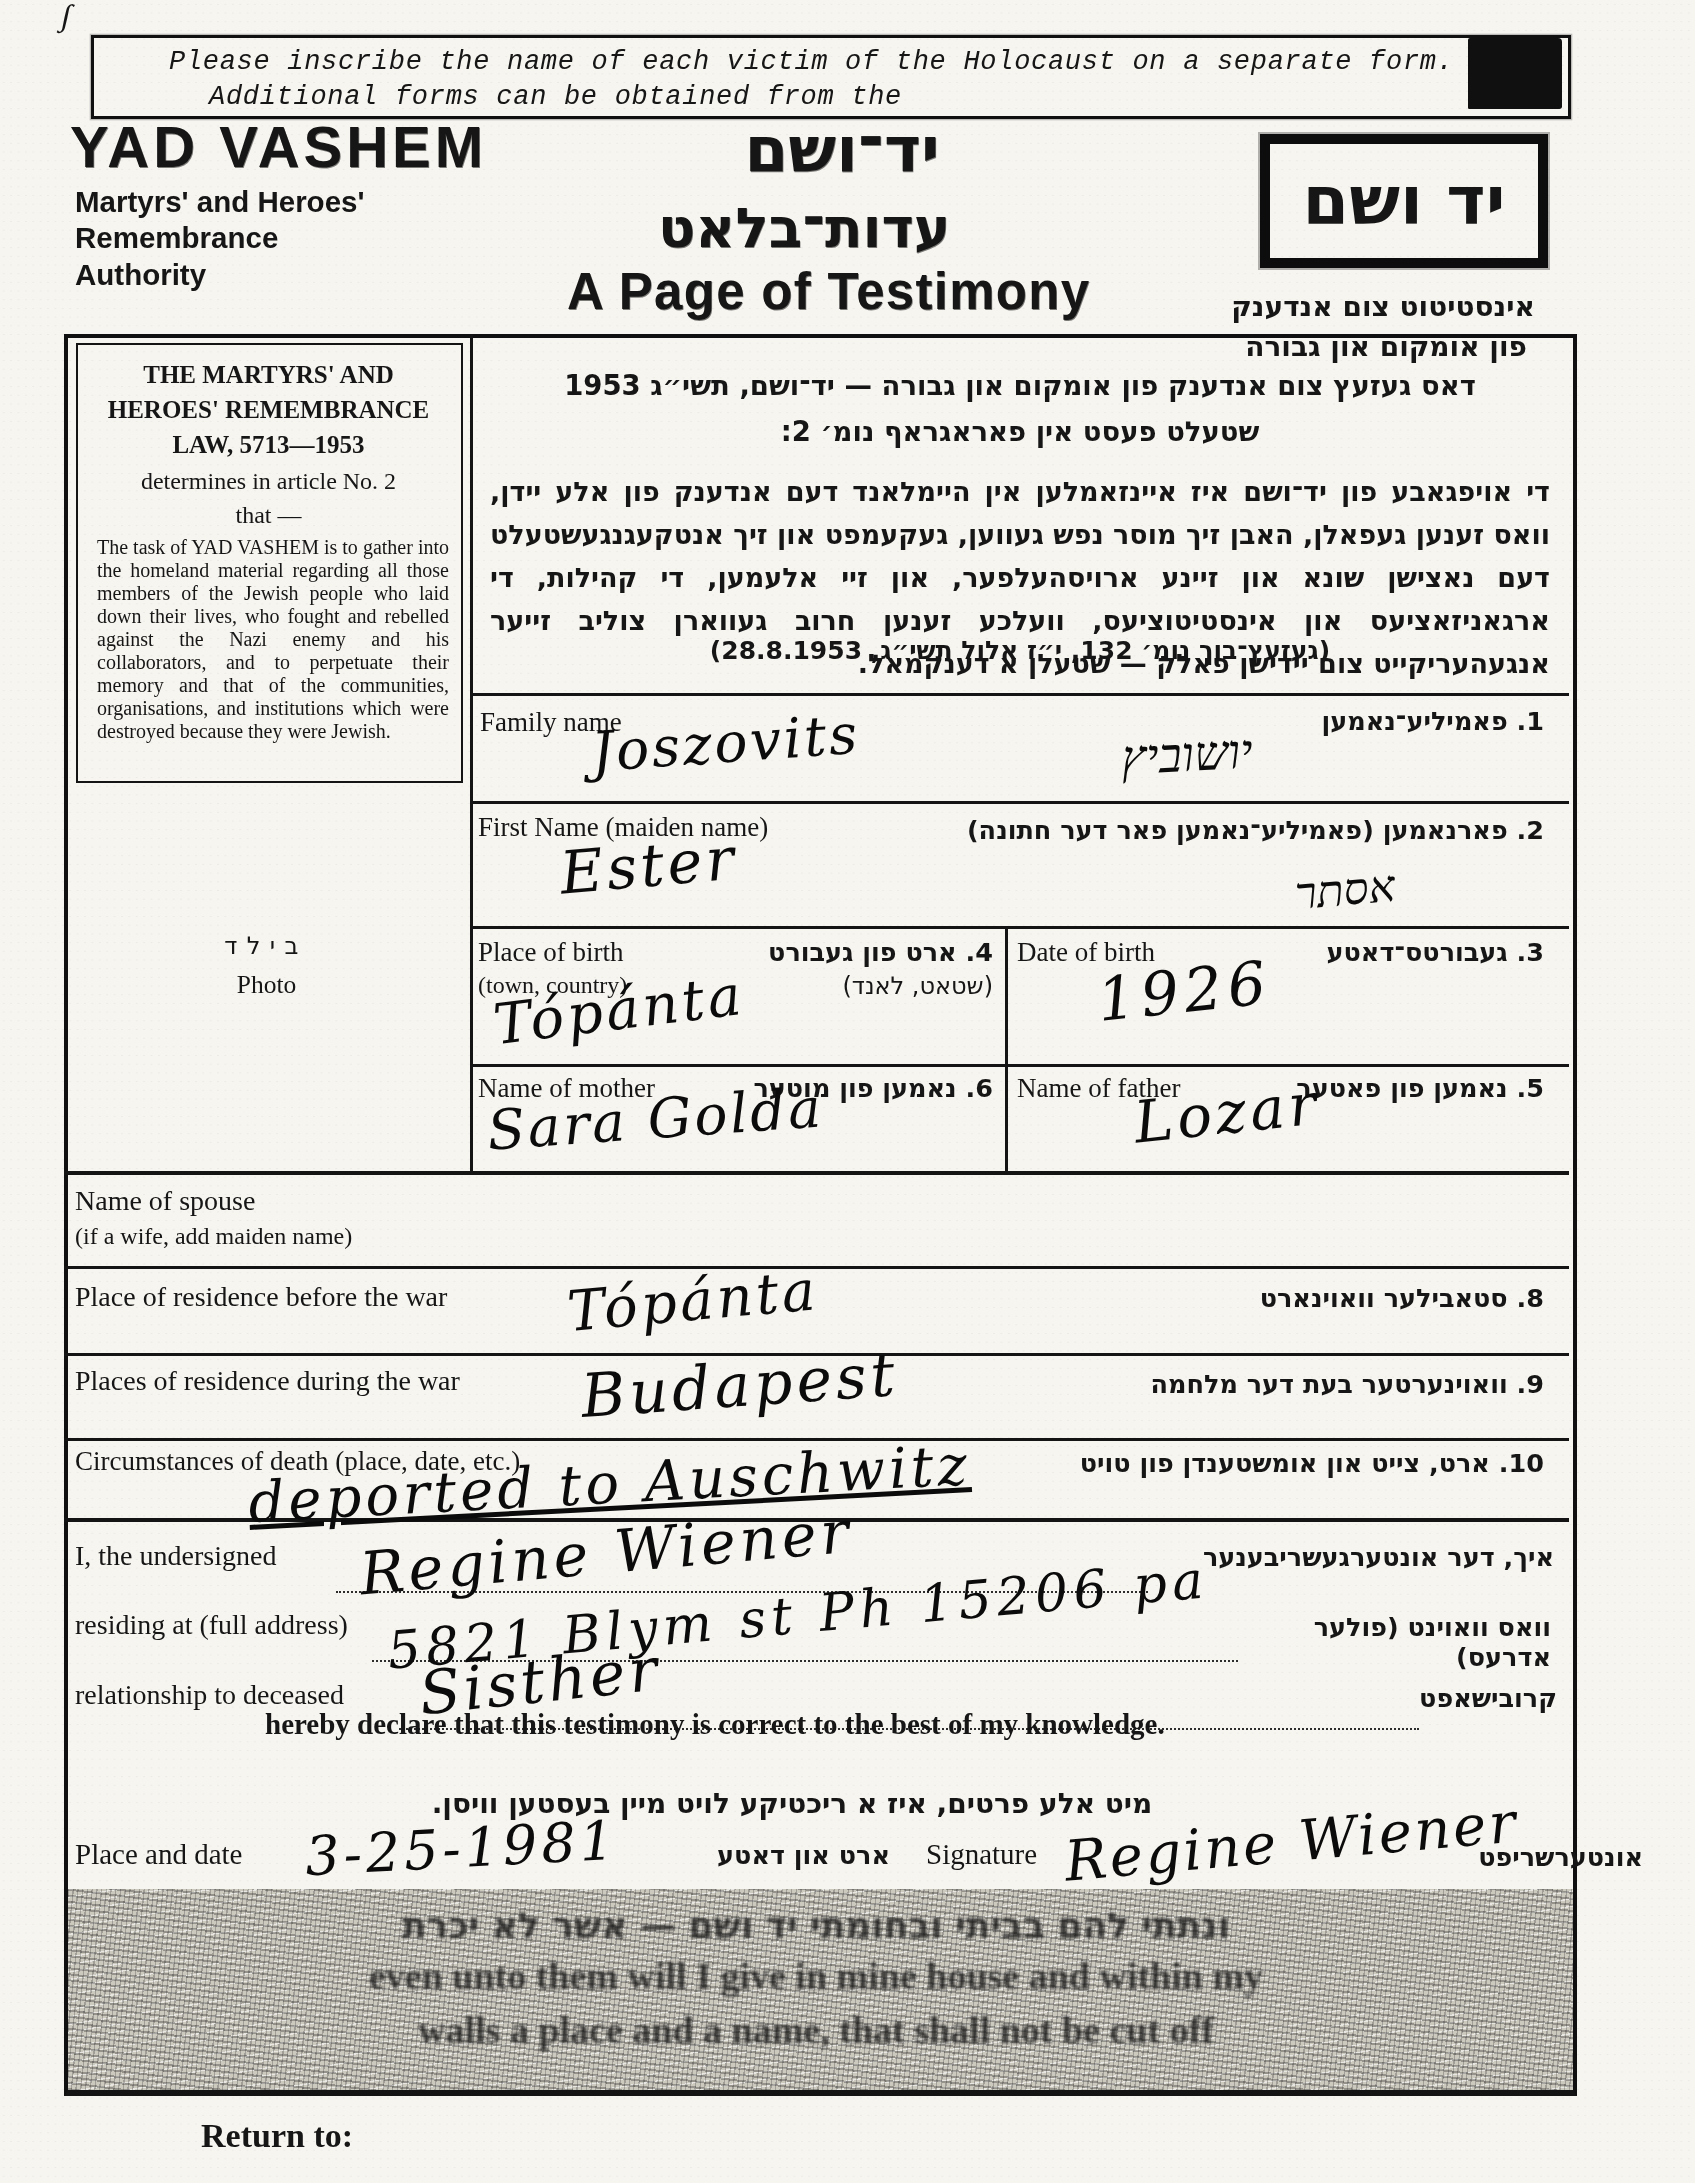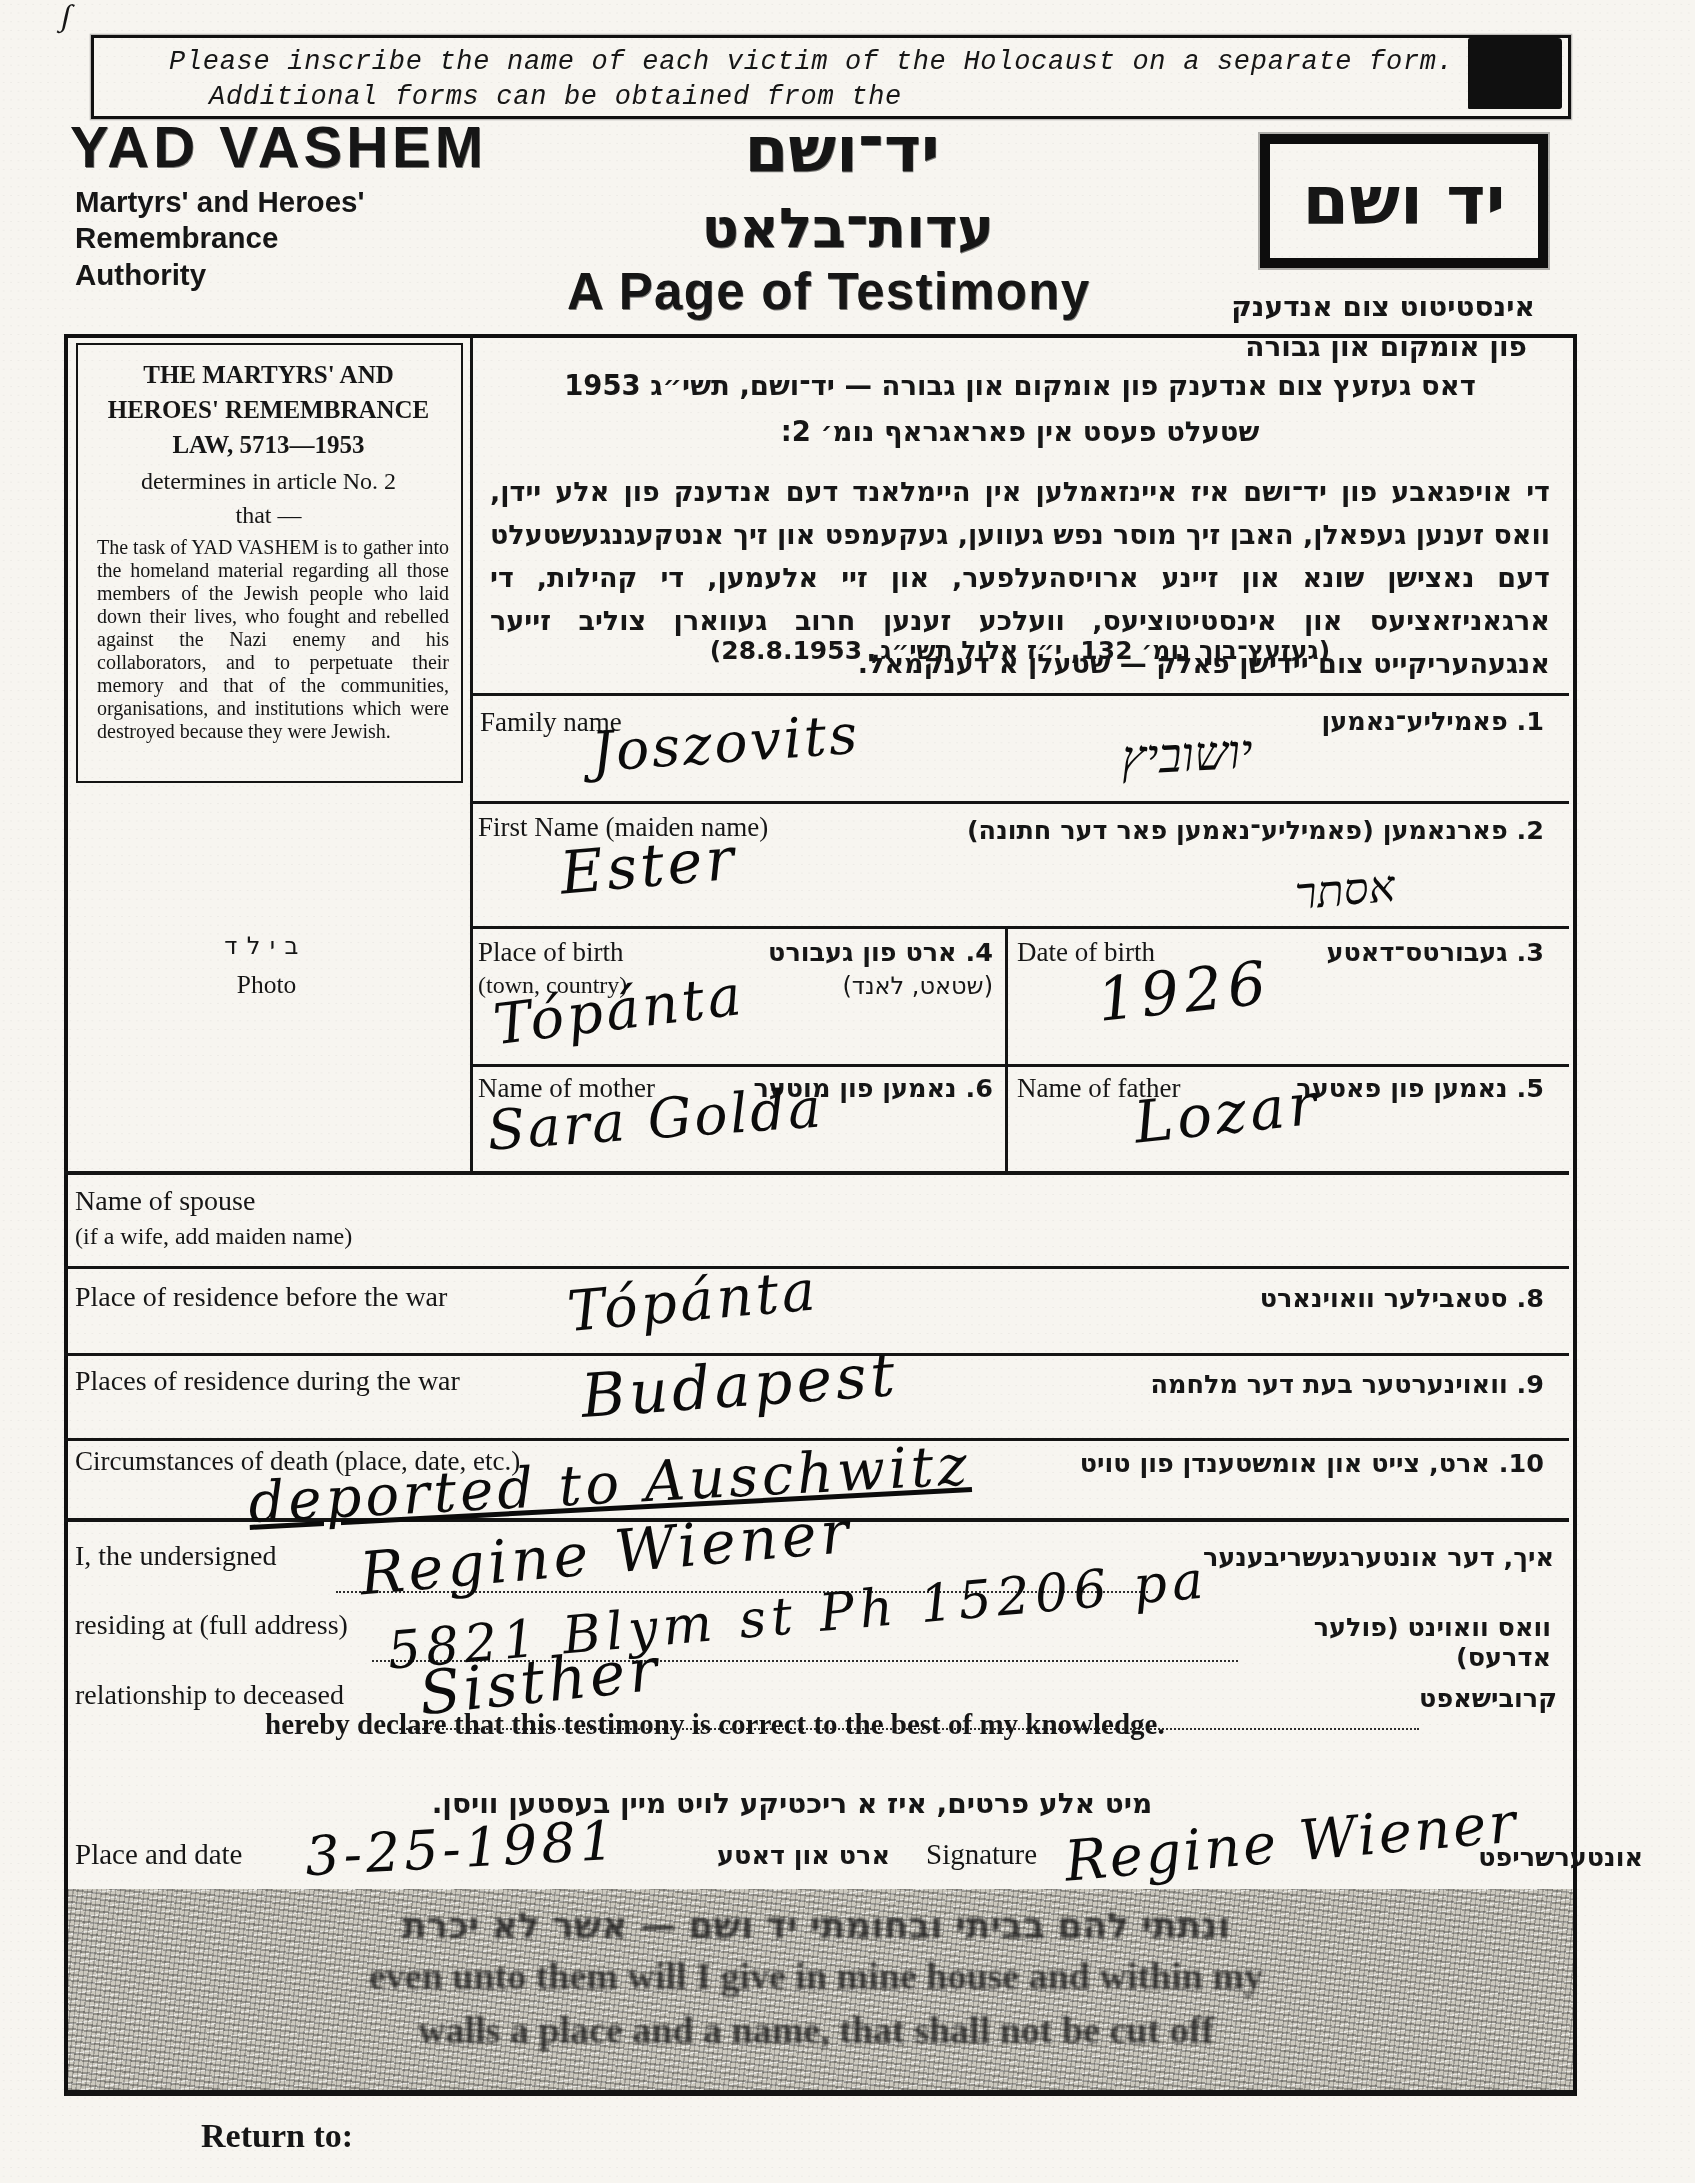--- a/index.html
+++ b/index.html
@@ -33,21 +33,21 @@
   <div class="abs mono" style="left:169px;top:47px;font-size:27px;font-style:italic;letter-spacing:0.7px;">Please inscribe the name of each victim of the Holocaust on a separate form.</div>
   <div class="abs mono" style="left:209px;top:82px;font-size:27px;font-style:italic;letter-spacing:0.7px;">Additional forms can be obtained from the</div>
   <div class="abs" style="left:1468px;top:38px;width:94px;height:71px;background:#101010;border-radius:2px 4px 2.7px 1.3px;"></div>
 
   <div class="abs sans b distress" style="left:70px;top:113px;font-size:58px;letter-spacing:4px;">YAD VASHEM</div>
   <div class="abs sans b" style="left:75px;top:185px;font-size:29.5px;">Martyrs' and Heroes'</div>
   <div class="abs sans b" style="left:75px;top:221px;font-size:29.5px;">Remembrance</div>
   <div class="abs sans b" style="left:75px;top:258px;font-size:29.5px;">Authority</div>
 
   <div class="abs heb b distress" style="left:691px;top:113px;width:302px;text-align:center;font-size:63px;">יד־ושם</div>
-  <div class="abs heb b distress" style="left:658px;top:196px;width:336px;text-align:right;font-size:55px;">עדות־בלאט</div>
+  <div class="abs heb b distress" style="left:658px;top:196px;width:336px;text-align:left;font-size:55px;">עדות־בלאט</div>
   <div class="abs sans b distress" style="left:567px;top:262px;font-size:51px;letter-spacing:1.3px;">A Page of Testimony</div>
 
   <div class="abs heb b" style="left:1260px;top:134px;width:268px;height:114px;border:10px solid #0d0d0d;display:flex;align-items:center;justify-content:center;font-size:67px;box-shadow:0 0 0 2px rgba(13,13,13,.3);">יד ושם</div>
   <div class="abs heb b" style="left:1222px;top:290px;width:322px;text-align:center;font-size:28px;">אינסטיטוט צום אנדענק</div>
   <div class="abs heb b" style="left:1238px;top:330px;width:289px;font-size:28px;">פון אומקום און גבורה</div>
 
   <div class="abs" style="left:64px;top:334px;width:1505px;height:1556px;border:4px solid #101010;"></div>
   <div class="line" style="left:470px;top:334px;width:3.4px;height:840px;"></div>
   <div class="abs" style="left:76px;top:343px;width:383px;height:436px;border:2.7px solid #141414;"></div>
   <div class="line" style="left:470px;top:693px;width:1099px;height:3.4px;"></div>

